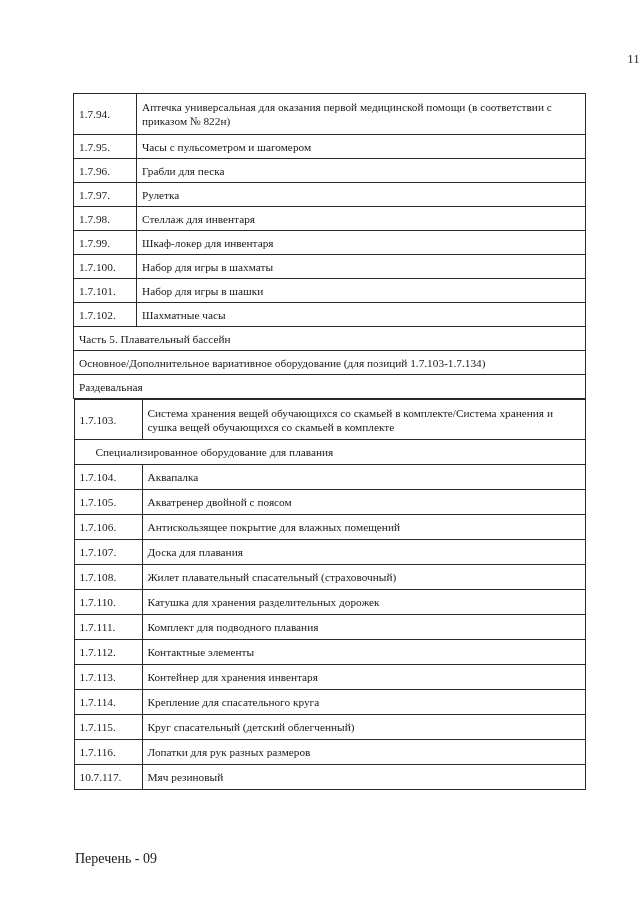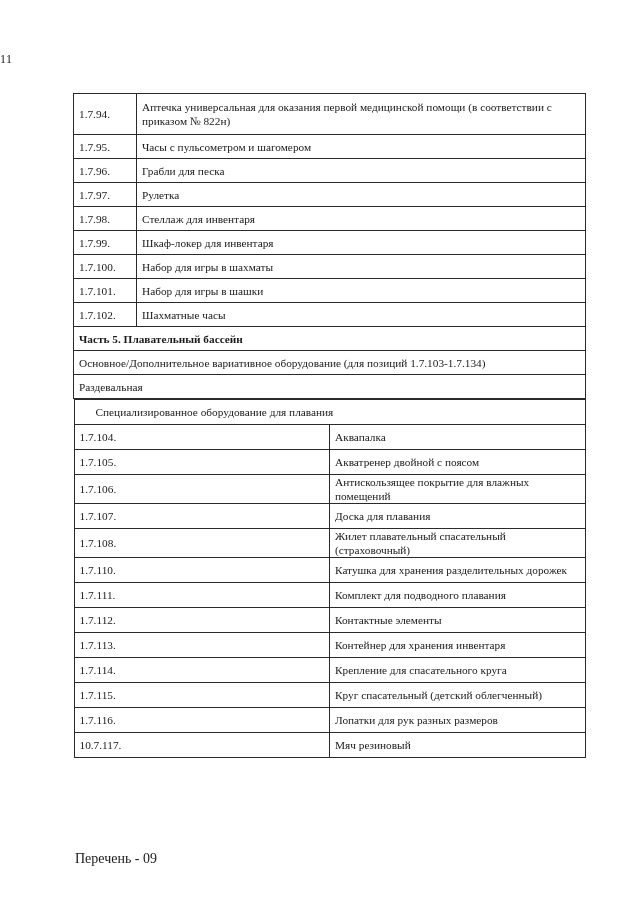--- a/index.html
+++ b/index.html
@@ -3,36 +3,36 @@
   <meta charset="utf-8">
   <style>
     html, body { margin: 0; padding: 0; background: #ffffff; }
     body {
       width: 640px; height: 905px; position: relative; overflow: hidden;
       font-family: "Liberation Serif", "DejaVu Serif", serif;
       color: #1a1a1a;
     }
     .page-number {
       position: absolute; top: 52px; left: 0; width: 640px;
-      text-align: left; font-size: 12px; letter-spacing: 0.5px;
+      text-align: right; font-size: 12px; letter-spacing: 0.5px;
     }
     .doc-table {
       position: absolute; left: 73px; top: 93px; width: 512px;
       border-collapse: collapse; table-layout: fixed;
       font-size: 11.3px; line-height: 14px;
     }
     .doc-table td {
       border: 1px solid #2a2a2a;
       padding: 0 5px; vertical-align: middle;
       height: 24px; box-sizing: border-box;
     }
     .doc-table tr.two-line td { height: 41px; padding-top: 2px; padding-bottom: 2px; }
     .col-num { width: 63px; }
     .col-name { width: 449px; }
-    .bold { font-weight: bold; }
+    .bold { font-weight: normal; }
     .section-cell { padding-left: 4px; }
     .footer {
       position: absolute; left: 75px; top: 851px;
       font-size: 14px;
     }
     
     .pool-wrap { padding: 0 !important; border: none !important; }
     .pool-table {
       width: 100%; border-collapse: collapse; table-layout: fixed;
       font-size: 11.3px; line-height: 14px;
@@ -94,20 +94,24 @@
     <tr>
       <td colspan="2" class="section-cell">Основное/Дополнительное вариативное оборудование (для позиций 1.7.103-1.7.134)</td>
     </tr>
     <tr>
       <td colspan="2" class="section-cell">Раздевальная</td>
     </tr>
     <tr>
       <td colspan="2" class="pool-wrap">
         <table class="pool-table">
           <tbody>
+            <tr class="two-line">
+              <td class="num">1.7.103.</td>
+              <td>Система хранения вещей обучающихся со скамьей в комплекте/Система хранения и сушка вещей обучающихся со скамьей в комплекте</td>
+            </tr>
             <tr>
               <td colspan="2" style="padding-left:21px">Специализированное оборудование для плавания</td>
             </tr>
             <tr>
               <td class="num">1.7.104.</td>
               <td>Аквапалка</td>
             </tr>
             <tr>
               <td class="num">1.7.105.</td>
               <td>Акватренер двойной с поясом</td>

